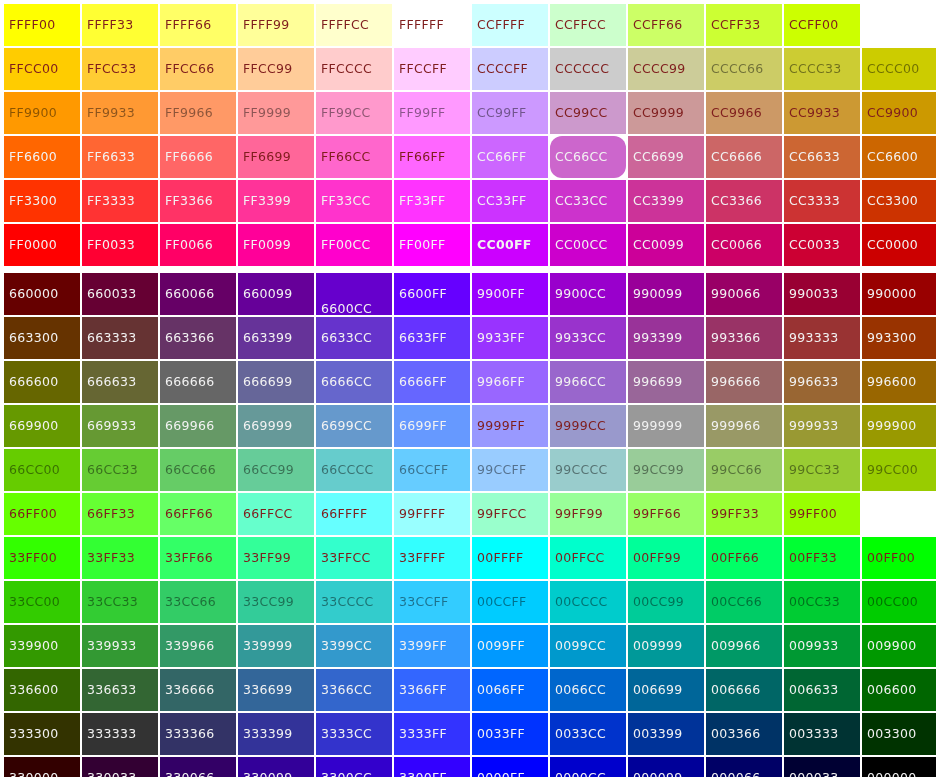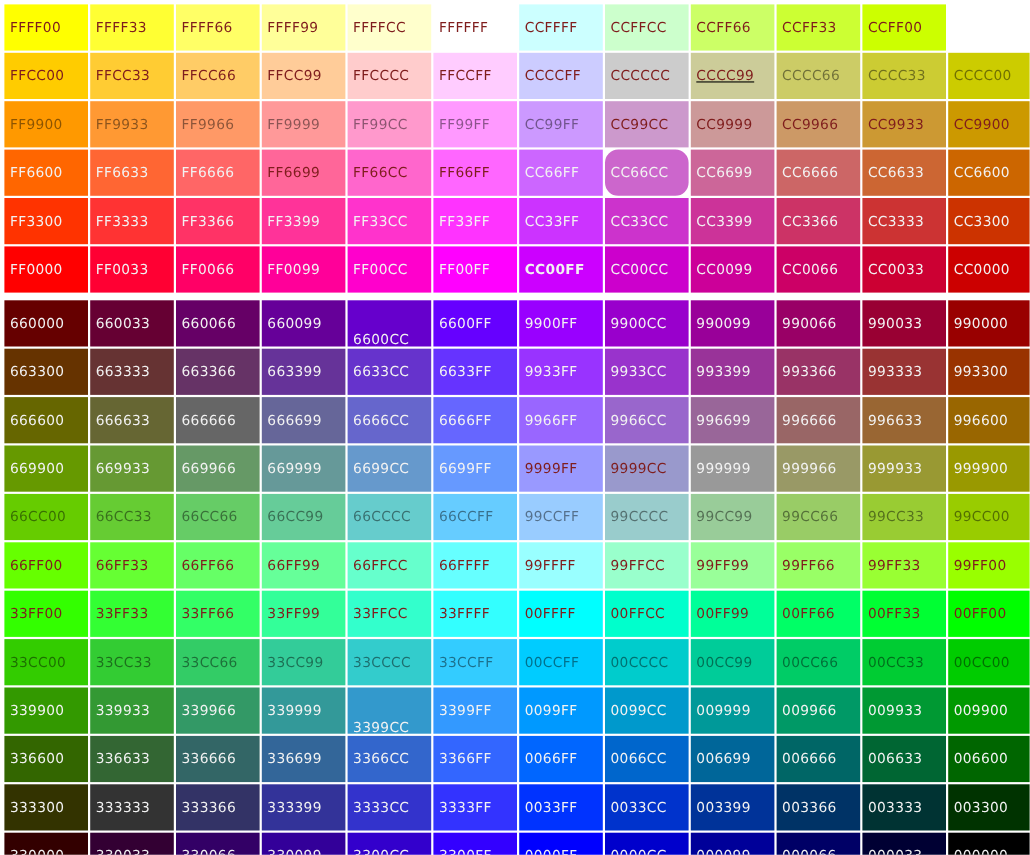--- a/index.html
+++ b/index.html
@@ -131,21 +131,21 @@
         </div>
         <div class="swatch" title="#FFCCFF" style="background: rgb(255, 204, 255);">
           <span class="swatch-label dark-text">FFCCFF</span>
         </div>
         <div class="swatch" title="#CCCCFF" style="background: rgb(204, 204, 255);">
           <span class="swatch-label dark-text">CCCCFF</span>
         </div>
         <div class="swatch" title="#CCCCCC" style="background: rgb(204, 204, 204);">
           <span class="swatch-label dark-text">CCCCCC</span>
         </div>
-        <div class="swatch" title="#CCCC99" style="background: rgb(204, 204, 153); text-decoration: underline;">
+        <div class="swatch" title="#CCCC99" style="background: rgb(204, 204, 153);">
           <span class="swatch-label dark-text">CCCC99</span>
         </div>
         <div class="swatch" title="#CCCC66" style="background: rgb(204, 204, 102);">
           <span class="swatch-label dim-text">CCCC66</span>
         </div>
         <div class="swatch" title="#CCCC33" style="background: rgb(204, 204, 51);">
           <span class="swatch-label dim-text">CCCC33</span>
         </div>
         <div class="swatch" title="#CCCC00" style="background: rgb(204, 204, 0);">
           <span class="swatch-label dim-text">CCCC00</span>
@@ -499,23 +499,20 @@
       <div class="row">
         <div class="swatch" title="#66FF00" style="background: rgb(102, 255, 0);">
           <span class="swatch-label dark-text">66FF00</span>
         </div>
         <div class="swatch" title="#66FF33" style="background: rgb(102, 255, 51);">
           <span class="swatch-label dark-text">66FF33</span>
         </div>
         <div class="swatch" title="#66FF66" style="background: rgb(102, 255, 102);">
           <span class="swatch-label dark-text">66FF66</span>
         </div>
-        <div class="swatch" title="#66FF99" style="background: rgb(102, 255, 153);">
-          <span class="swatch-label dark-text">66FF99</span>
-        </div>
         <div class="swatch" title="#66FFCC" style="background: rgb(102, 255, 204);">
           <span class="swatch-label dark-text">66FFCC</span>
         </div>
         <div class="swatch" title="#66FFFF" style="background: rgb(102, 255, 255);">
           <span class="swatch-label dark-text">66FFFF</span>
         </div>
         <div class="swatch" title="#99FFFF" style="background: rgb(153, 255, 255);">
           <span class="swatch-label dark-text">99FFFF</span>
         </div>
         <div class="swatch" title="#99FFCC" style="background: rgb(153, 255, 204);">
@@ -616,21 +613,21 @@
         </div>
         <div class="swatch" title="#339933" style="background: rgb(51, 153, 51);">
           <span class="swatch-label light-text">339933</span>
         </div>
         <div class="swatch" title="#339966" style="background: rgb(51, 153, 102);">
           <span class="swatch-label light-text">339966</span>
         </div>
         <div class="swatch" title="#339999" style="background: rgb(51, 153, 153);">
           <span class="swatch-label light-text">339999</span>
         </div>
-        <div class="swatch" title="#3399CC" style="background: rgb(51, 153, 204); align-items: flex-end;">
+        <div class="swatch" title="#3399CC" style="background: rgb(51, 153, 204);">
           <span class="swatch-label light-text">3399CC</span>
         </div>
         <div class="swatch" title="#3399FF" style="background: rgb(51, 153, 255);">
           <span class="swatch-label light-text">3399FF</span>
         </div>
         <div class="swatch" title="#0099FF" style="background: rgb(0, 153, 255);">
           <span class="swatch-label light-text">0099FF</span>
         </div>
         <div class="swatch" title="#0099CC" style="background: rgb(0, 153, 204);">
           <span class="swatch-label light-text">0099CC</span>

